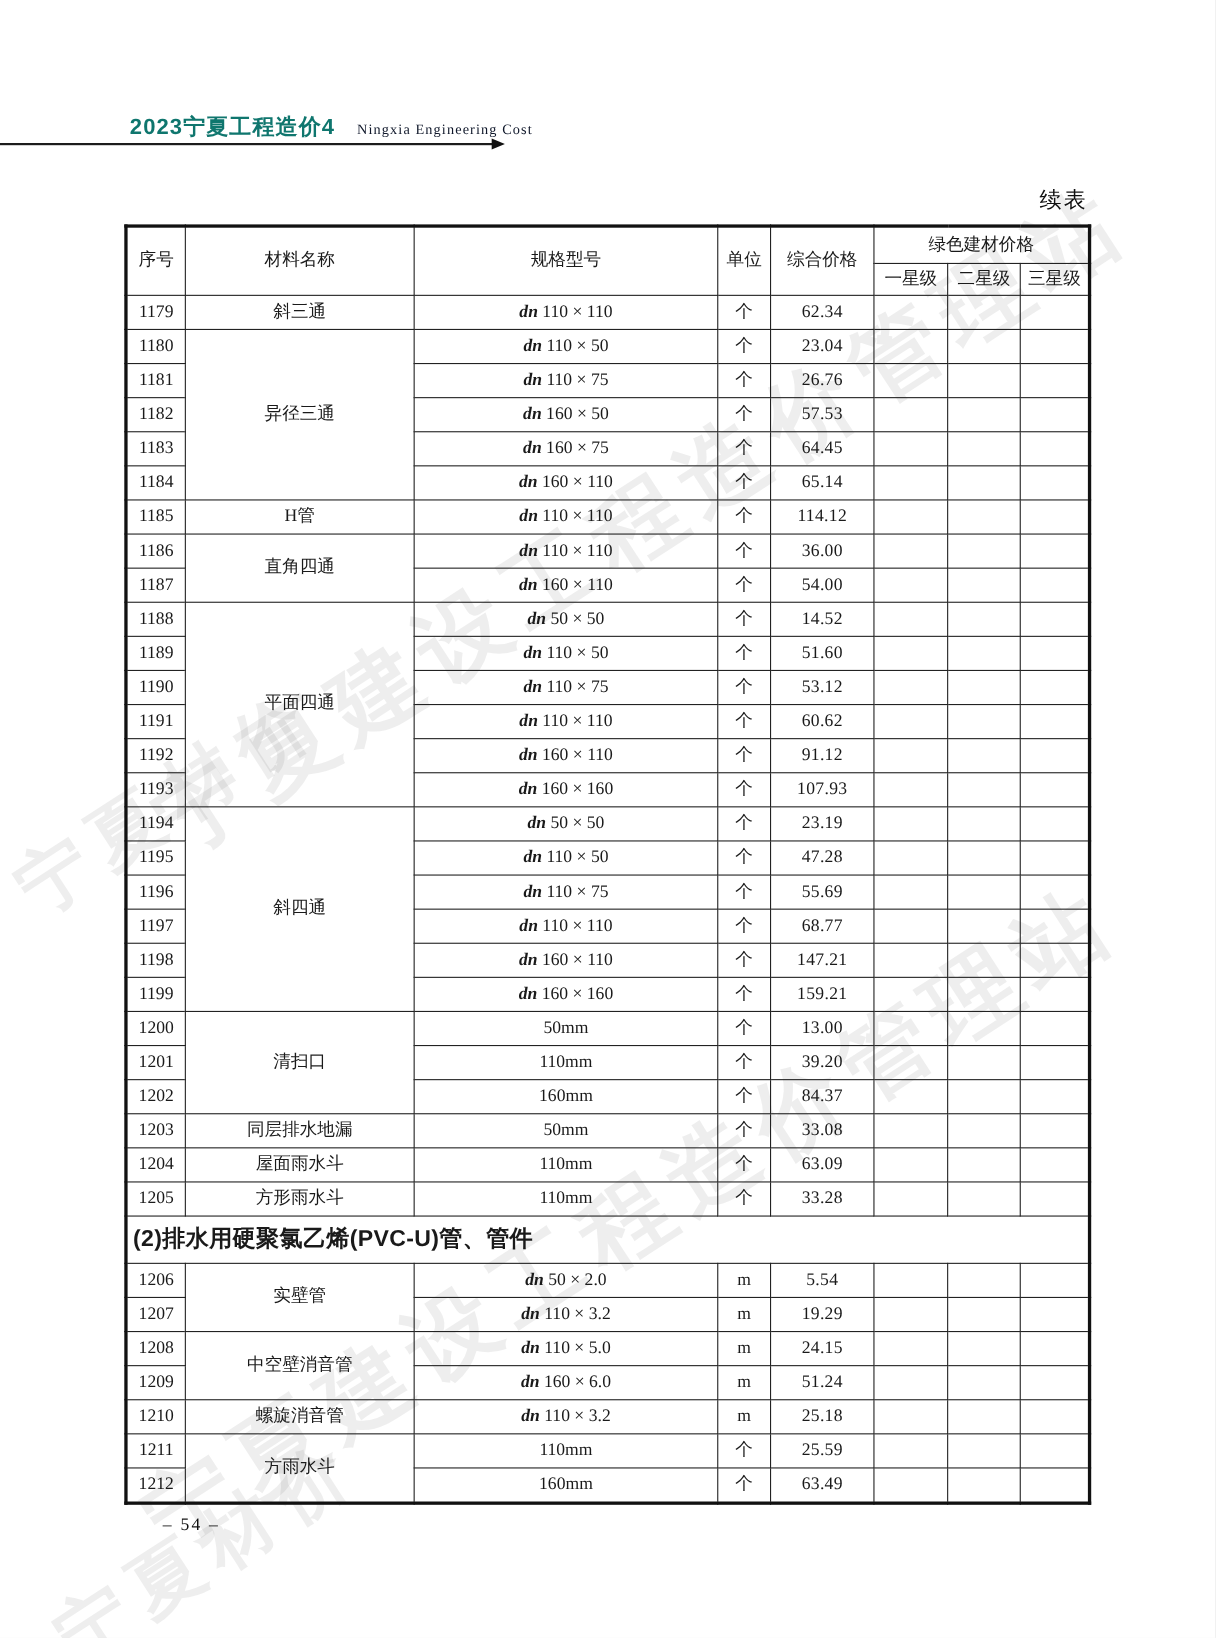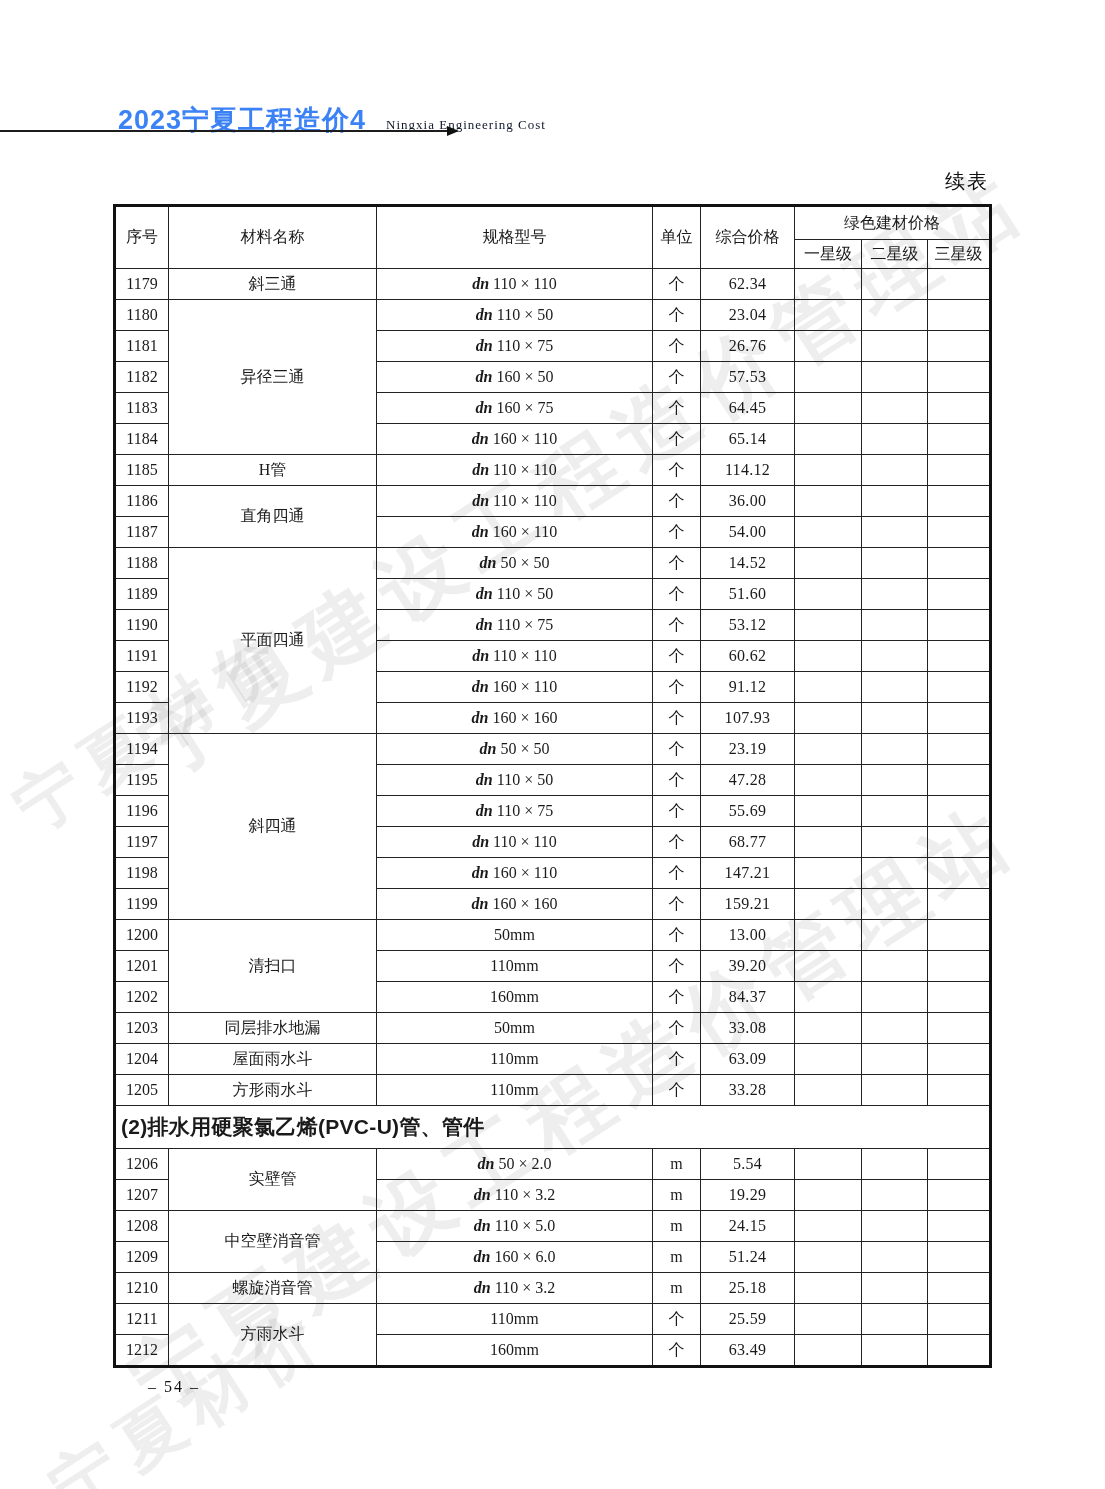--- a/index.html
+++ b/index.html
@@ -14,21 +14,21 @@
     font-family:"DejaVu Sans","Liberation Sans",sans-serif; font-weight:700;
     color:rgba(90,90,90,0.10); transform-origin:left center;
     transform:rotate(-33deg); letter-spacing:12px; user-select:none;
   }
   .wm-long  { font-size:82px; }
   .wm-short { font-size:66px; }
   
   .doc-header { position:absolute; left:118px; top:102px; z-index:1; white-space:nowrap; }
   .doc-title {
     font-family:"Liberation Sans","DejaVu Sans",sans-serif;
-    font-weight:700; font-size:27px; letter-spacing:1px; color:#3b82f6;
+    font-weight:700; font-size:20px; letter-spacing:1px; color:#0f766e;
   }
   .doc-subtitle {
     font-family:"Liberation Serif","DejaVu Serif",serif;
     font-size:13px; color:#0f172a; margin-left:20px; letter-spacing:1px;
   }
   .header-rule {
     position:absolute; left:0; top:130px; width:448px; height:2px;
     background:#1c1c1c; z-index:1;
   }
   .header-rule-arrow {

